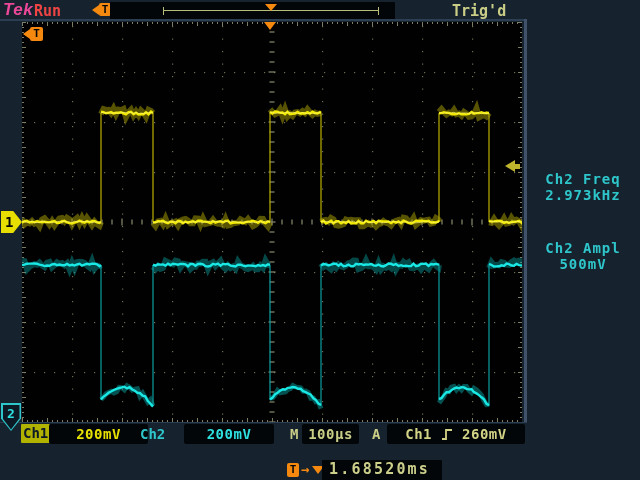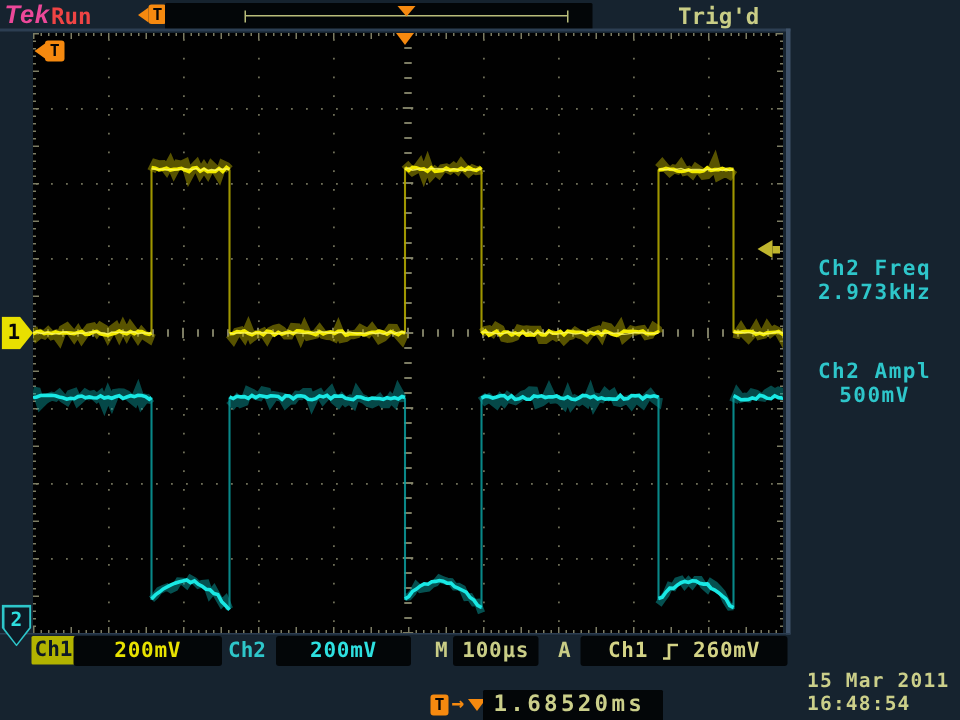--- a/index.html
+++ b/index.html
@@ -44,21 +44,21 @@
   
   .readout{left:527px;width:112px;text-align:center;font:700 14px/16px "DejaVu Sans Mono",monospace;letter-spacing:1px;}
   .readout.cyan{color:#2ec6ca;margin-top:28px;}
   .readout.yellow{color:#cbc244;}
   #readout-0{top:143px;} #readout-1{top:212px;} #readout-2{top:282px;}
   
   .sb-box{top:424px;height:20px;background:#030608;border-radius:2px;font:700 14px/20px "DejaVu Sans Mono",monospace;text-align:center;letter-spacing:0.5px;}
   .sb-label{top:424px;font:700 14px/20px "DejaVu Sans Mono",monospace;}
   #ch1-badge{left:21px;top:424px;height:19px;background:#b2b300;color:#0d1926;font:700 14px/19px "DejaVu Sans Mono",monospace;padding:0 2px;border-radius:1px;}
   #ch1-scale-box{left:49px;width:99px;color:#e8e200;}
-  #ch2-label{left:152px;color:#2ec6ca;}
+  #ch2-label{left:140px;color:#2ec6ca;}
   #ch2-scale-box{left:184px;width:90px;color:#2ee0e0;}
   #tb-label{left:290px;color:#c9cd86;}
   #tb-box{left:302px;width:57px;color:#c9cd86;text-align:center;}
   #a-label{left:372px;color:#c9cd86;}
   #trig-box{left:387px;width:138px;color:#d3d386;display:flex;align-items:center;justify-content:center;gap:9px;}
   
   #footer-t-flag{left:287px;top:463px;}
   #footer-t-flag .box{width:12px;height:14px;line-height:14px;}
   #footer-arrow{left:301px;top:460px;color:#f5890f;font:700 14px/18px "DejaVu Sans Mono",monospace;}
   #footer-tri{left:312px;top:466px;width:0;height:0;border-left:6px solid transparent;border-right:6px solid transparent;border-top:8px solid #f5890f;}
@@ -1161,18 +1161,14 @@
   </div>
 
   <div class="abs" id="footer-t-flag">
     <div class="tflag">
         <div class="box">T</div>
       </div>
   </div>
   <span class="abs" id="footer-arrow">→</span>
   <div class="abs" id="footer-tri"></div>
   <div class="abs" id="delay-box">1.68520ms</div>
-  <div class="abs" id="datetime">
-    <div>15 Mar 2011</div>
-    <div>16:48:54</div>
-  </div>
 
 </div>
 
 </body></html>

